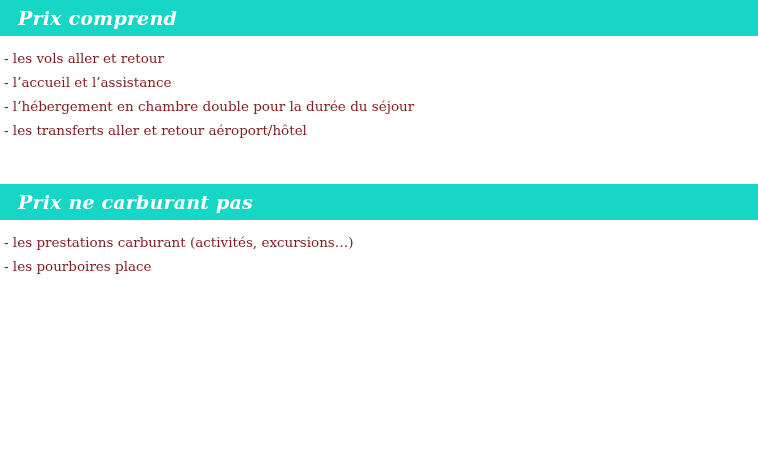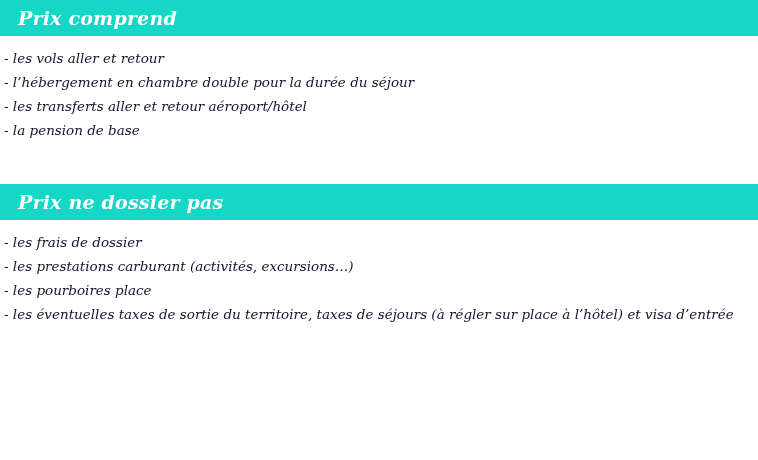--- a/index.html
+++ b/index.html
@@ -38,54 +38,51 @@
     font-weight: bold;
     font-size: 19px;
     letter-spacing: 0.2px;
     white-space: nowrap;
   }
   .section-body {
     padding: 10px 0 0 4px;
   }
   .list-item {
     font-family: "DejaVu Serif", serif;
-    font-style: italic;
     font-size: 13.5px;
-    color: #0f172a;
+    color: #7f1d1d;
     line-height: 24px;
     white-space: nowrap;
   }
   .spacer-1 {
     height: 42px;
   }
 </style>
 </head>
 <body>
 
 <div class="page">
 
   <div class="section">
     <div class="section-header">
       <span class="section-header-title">Prix comprend</span>
     </div>
     <div class="section-body">
       <div class="list-item">- les vols aller et retour</div>
+      <div class="list-item">- l’accueil et l’assistance</div>
       <div class="list-item">- l’hébergement en chambre double pour la durée du séjour</div>
       <div class="list-item">- les transferts aller et retour aéroport/hôtel</div>
-      <div class="list-item">- la pension de base</div>
     </div>
   </div>
 
   <div class="spacer-1"></div>
 
   <div class="section">
     <div class="section-header">
-      <span class="section-header-title">Prix ne dossier pas</span>
+      <span class="section-header-title">Prix ne carburant pas</span>
     </div>
     <div class="section-body">
-      <div class="list-item">- les frais de dossier</div>
       <div class="list-item">- les prestations carburant (activités, excursions…)</div>
       <div class="list-item">- les pourboires place</div>
-      <div class="list-item">- les éventuelles taxes de sortie du territoire, taxes de séjours (à régler sur place à l’hôtel) et visa d’entrée</div>
     </div>
   </div>
 
 </div>
 
 </body></html>

